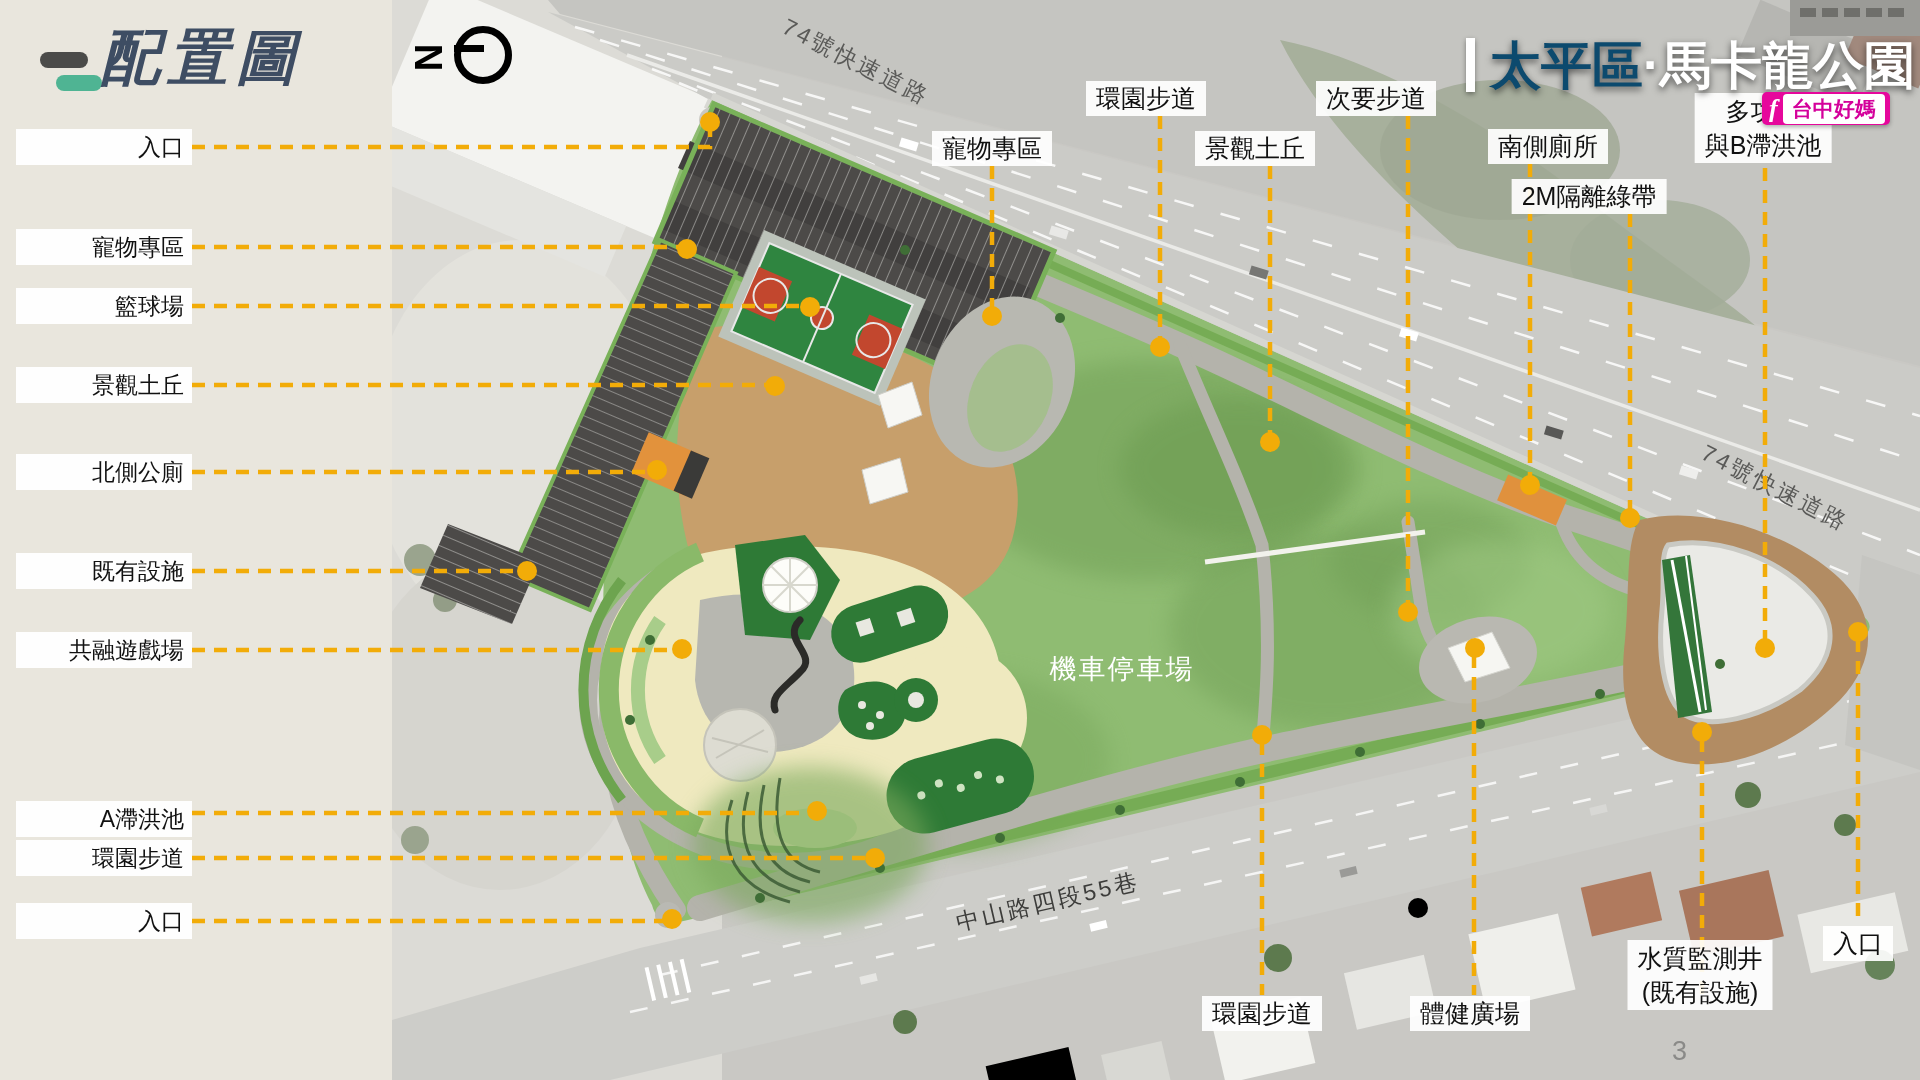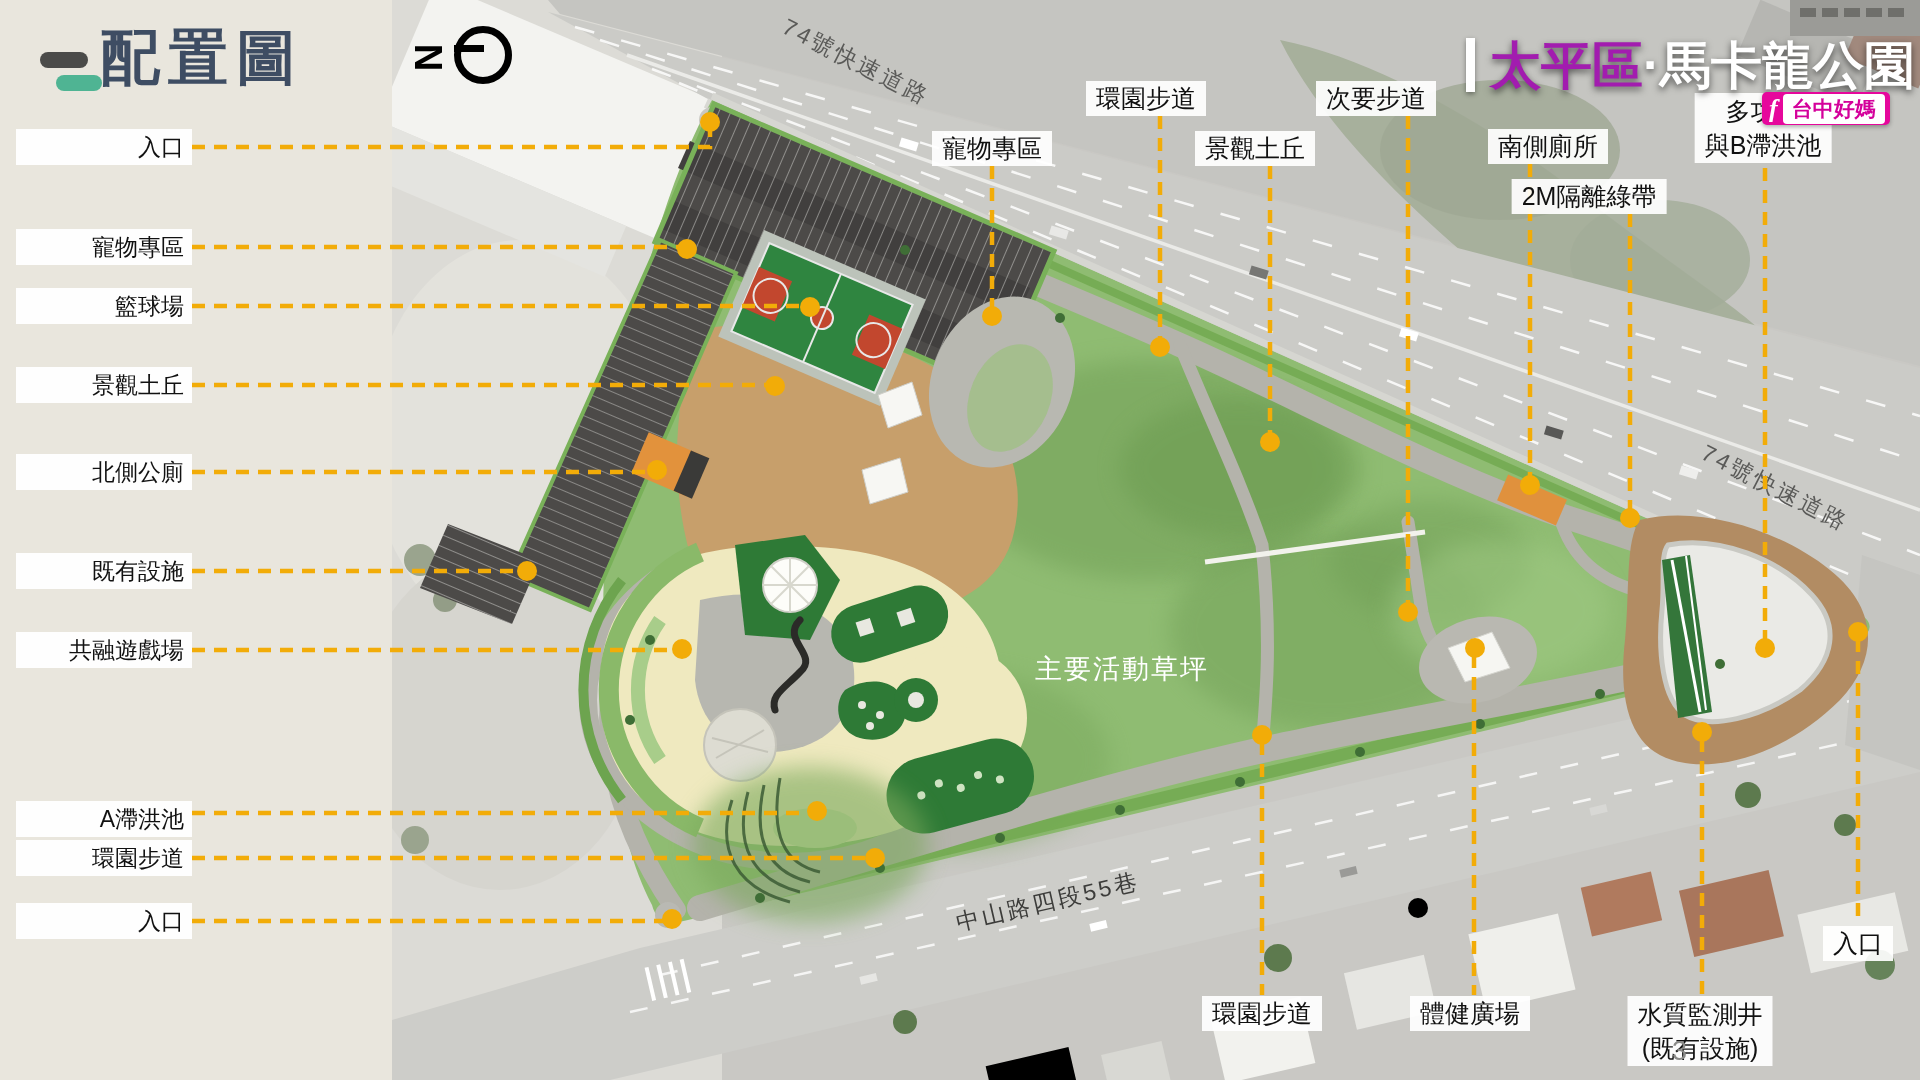--- a/index.html
+++ b/index.html
@@ -6,35 +6,35 @@
   #stage{position:relative;width:1920px;height:1080px;overflow:hidden;
          font-family:"Liberation Sans","DejaVu Sans",sans-serif;background:#c9c8c4;}
   #map-svg,#anno-svg{position:absolute;left:0;top:0;}
   #anno-svg{z-index:3;pointer-events:none;}
   
   #sidebar{position:absolute;left:0;top:0;width:392px;height:1080px;background:#e9e6dd;z-index:2;}
   .logo-bar{position:absolute;border-radius:9px;}
   #logo-dark{left:40px;top:52px;width:48px;height:16px;background:#4b4b49;}
   #logo-teal{left:56px;top:75px;width:46px;height:16px;background:#4fb493;}
   #side-title{position:absolute;left:100px;top:18px;font-size:60px;font-weight:bold;
-              color:#3e4d63;letter-spacing:8px;z-index:4;}
+              color:#3e4d63;letter-spacing:8px;z-index:4;font-style:italic;}
   .side-label{position:absolute;left:16px;width:176px;height:36px;background:rgba(255,255,255,.95);
               z-index:4;display:flex;align-items:center;justify-content:flex-end;
               padding-right:8px;box-sizing:border-box;font-size:23px;color:#111;}
   
   .map-label{position:absolute;transform:translateX(-50%);background:rgba(255,255,255,.92);
              color:#111;font-size:25px;line-height:33px;padding:1px 10px;white-space:nowrap;
              z-index:4;text-align:center;}
   .map-label.two-line{line-height:34px;}
   
   #title-bar{position:absolute;left:1466px;top:38px;width:9px;height:54px;background:#fff;z-index:5;
              box-shadow:0 2px 5px rgba(0,0,0,.4);}
   #park-title{position:absolute;left:1490px;top:32px;font-size:51px;font-weight:bold;z-index:5;
               white-space:nowrap;text-shadow:0 3px 7px rgba(0,0,0,.6);}
-  #park-title .district{color:#a21caf;}
+  #park-title .district{color:#0c4a6e;}
   #park-title .dot,#park-title .park{color:#ffffff;}
   
   #badge{position:absolute;left:1762px;top:92px;height:33px;background:#e6079c;border-radius:5px;
          display:flex;align-items:center;padding:0 5px 0 7px;z-index:6;box-shadow:0 2px 4px rgba(0,0,0,.3);}
   #badge .fb{color:#fff;font-size:26px;font-weight:bold;font-family:"Liberation Serif",serif;
              font-style:italic;margin-right:5px;line-height:30px;}
   #badge .inner{background:#fff;border-radius:4px;color:#d4009b;font-weight:bold;font-size:21px;
                 padding:1px 9px;white-space:nowrap;}
   
   #north{position:absolute;left:414px;top:22px;z-index:4;}
@@ -390,30 +390,30 @@
   <div class="map-label" style="left:1376px;top:81px">次要步道</div>
   <div class="map-label" style="left:1548px;top:129px">南側廁所</div>
   <div class="map-label two-line" style="left:1763px;top:93px">
     <div>多功能</div>
     <div>與B滯洪池</div>
   </div>
   <div class="map-label" style="left:1589px;top:179px">2M隔離綠帶</div>
 
   <div class="map-label" style="left:1262px;top:996px">環園步道</div>
   <div class="map-label" style="left:1470px;top:996px">體健廣場</div>
-  <div class="map-label two-line" style="left:1700px;top:996px">
+  <div class="map-label two-line" style="left:1700px;top:940px">
     <div>水質監測井</div>
     <div>(既有設施)</div>
   </div>
   <div class="map-label" style="left:1858px;top:926px">入口</div>
 
   <div class="road-name" style="left:856px;top:62px">74號快速道路</div>
   <div class="road-name" style="left:1775px;top:488px">74號快速道路</div>
   <div class="road-name" id="road-bottom" style="left:1048px;top:902px">中山路四段55巷</div>
-  <div id="lawn-label" style="left:1122px;top:669px">主要活動草坪</div>
+  <div id="lawn-label" style="left:1122px;top:669px">機車停車場</div>
 
   <div id="title-bar"></div>
   <div id="park-title">
     <span class="district">太平區</span><span class="dot">·</span><span class="park">馬卡龍公園</span>
   </div>
   <div id="badge">
     <span class="fb">f</span>
     <span class="inner">台中好媽</span>
   </div>
 

